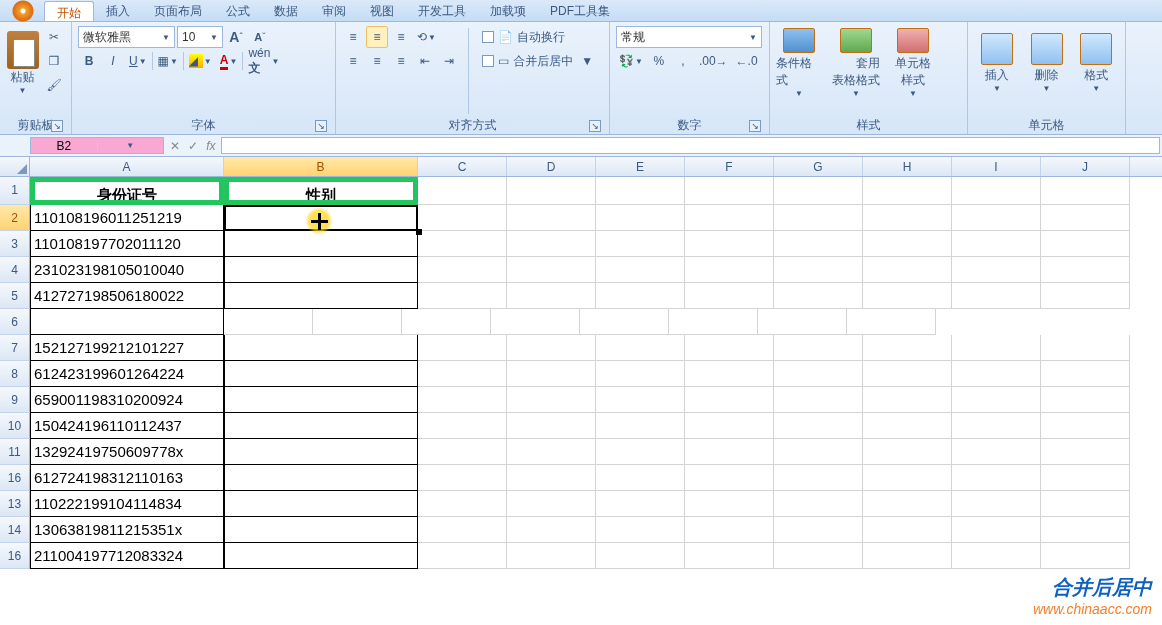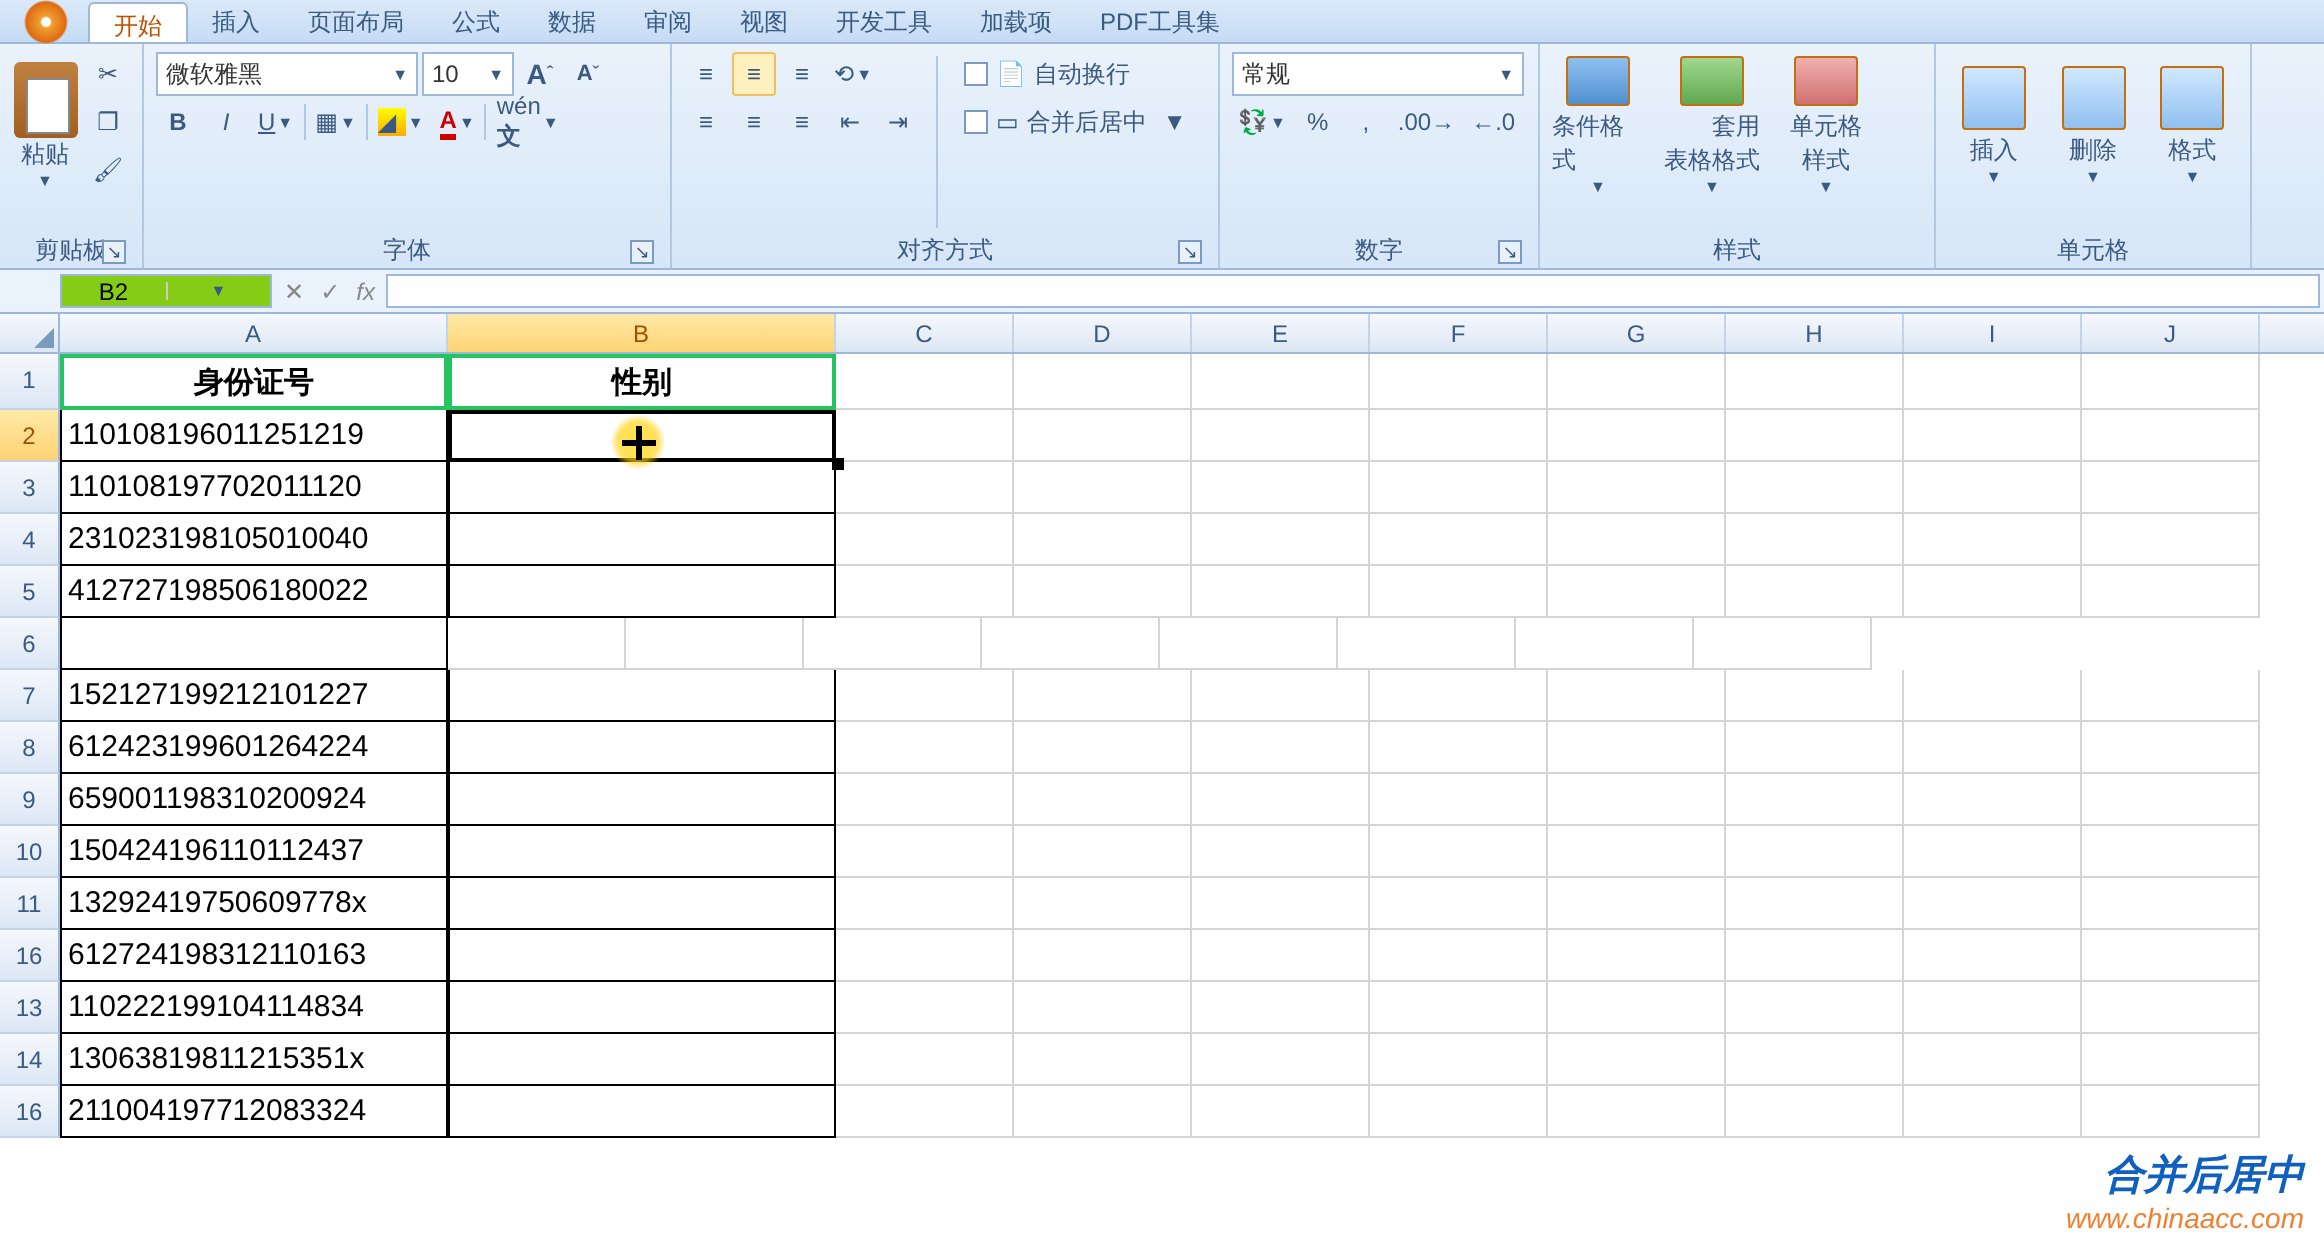--- a/index.html
+++ b/index.html
@@ -41,21 +41,21 @@
 .ico-large-placeholder{width:32px;height:32px;background:linear-gradient(#ffd070,#e89020);border:1px solid #c07010;border-radius:2px;}
 .ico-cf{background:linear-gradient(#8fc0f0,#5090d0);}
 .ico-tf{background:linear-gradient(#a0d890,#60a850);}
 .ico-cs{background:linear-gradient(#f0b0b0,#d07070);}
 .ico-ins{background:linear-gradient(#d0e8ff,#90c0f0);}
 .ico-del{background:linear-gradient(#d0e8ff,#90c0f0);}
 .ico-fmt{background:linear-gradient(#d0e8ff,#90c0f0);}
 
 
 .formula-bar { height: 22px; display: flex; border-bottom: 1px solid #9db8dc; background:#eaf2fb; align-items:stretch; }
-.name-box { width: 106px; border-right: 1px solid #9db8dc; display:flex; align-items:center; background:#84cc16; margin:2px 0 2px 30px; border:1px solid #9db8dc; }
+.name-box { width: 134px; border-right: 1px solid #9db8dc; display:flex; align-items:center; background:#f9a8d4; margin:2px 0 2px 30px; border:1px solid #9db8dc; }
 .name-box span { flex:1; text-align:center; }
 .name-box .dd { width:16px; text-align:center; font-size:8px; color:#3b5a82; border-left:1px solid #ccc; }
 .fb-btns { display:flex; align-items:center; padding:0 6px; gap:8px; color:#888; }
 .formula-input { flex:1; background:#fff; border:1px solid #9db8dc; margin:2px 2px 2px 0; }
 
 
 .grid-area { position:relative; }
 .col-headers { display:flex; height:20px; background:linear-gradient(#f5f8fc,#dce7f5); border-bottom:1px solid #9db8dc; }
 .corner { width:30px; border-right:1px solid #9db8dc; background:linear-gradient(#f5f8fc,#dce7f5); position:relative;}
 .corner::after{content:"";position:absolute;right:2px;bottom:2px;border:5px solid transparent;border-right-color:#7a9ac0;border-bottom-color:#7a9ac0;}
@@ -63,21 +63,21 @@
 .col-h.sel { background:linear-gradient(#ffe9a8,#ffd373); color:#a05000;}
 .col-A{width:194px;} .col-B{width:194px;} .col-def{width:89px;}
 
 
 .rows { }
 .grid-row { display:flex; height:26px; }
 .grid-row.hdr { height:28px; }
 .row-h { width:30px; border-right:1px solid #9db8dc; border-bottom:1px solid #c3d4ea; background:linear-gradient(#f5f8fc,#dce7f5); text-align:center; line-height:26px; color:#3b5a82; font-size:12px;}
 .row-h.sel { background:linear-gradient(#ffe9a8,#ffd373); color:#a05000;}
 .cell { border-right:1px solid #d4d4d4; border-bottom:1px solid #d4d4d4; padding:0 3px; line-height:26px; font-size:15px; color:#000; overflow:hidden; white-space:nowrap;}
-.cell.b-all { border:2px solid #22c55e; }
+.cell.b-all { border:5px solid #22c55e; }
 .cell.b-lrb { border-left:1px solid #000; border-right:1px solid #000; border-bottom:1px solid #000;}
 .cell.hdr { font-weight:bold; text-align:center; background:#fff;}
 .cell.colA{width:194px;} .cell.colB{width:194px;} .cell.def{width:89px;}
 .sel-overlay { position:absolute; border:2px solid #000; pointer-events:none; }
 .sel-handle { position:absolute; width:6px; height:6px; background:#000; }
 
 .cursor-plus { position:absolute; width:20px; height:20px; pointer-events:none; }
 .cursor-plus::before,.cursor-plus::after{content:"";position:absolute;background:#000;}
 .cursor-plus::before{left:9px;top:2px;width:3px;height:17px;}
 .cursor-plus::after{top:9px;left:2px;height:3px;width:17px;}
@@ -127,21 +127,21 @@
     </div>
     <div class="group-label">
         <span>剪贴板</span>
         <span class="launcher">↘</span>
       </div>
   </div>
 
   <div class="group" style="width:264px">
     <div class="group-body col">
       <div class="row">
-        <div class="combo" style="width:131px">
+        <div class="combo" style="width:97px">
             <span>微软雅黑</span>
             <span class="dd">▼</span>
           </div>
         <div class="combo" style="width:46px">
             <span>10</span>
             <span class="dd">▼</span>
           </div>
         <div class="btn-sm">
             <b style="font-size:14px">A</b>
             <sup>ˆ</sup>

